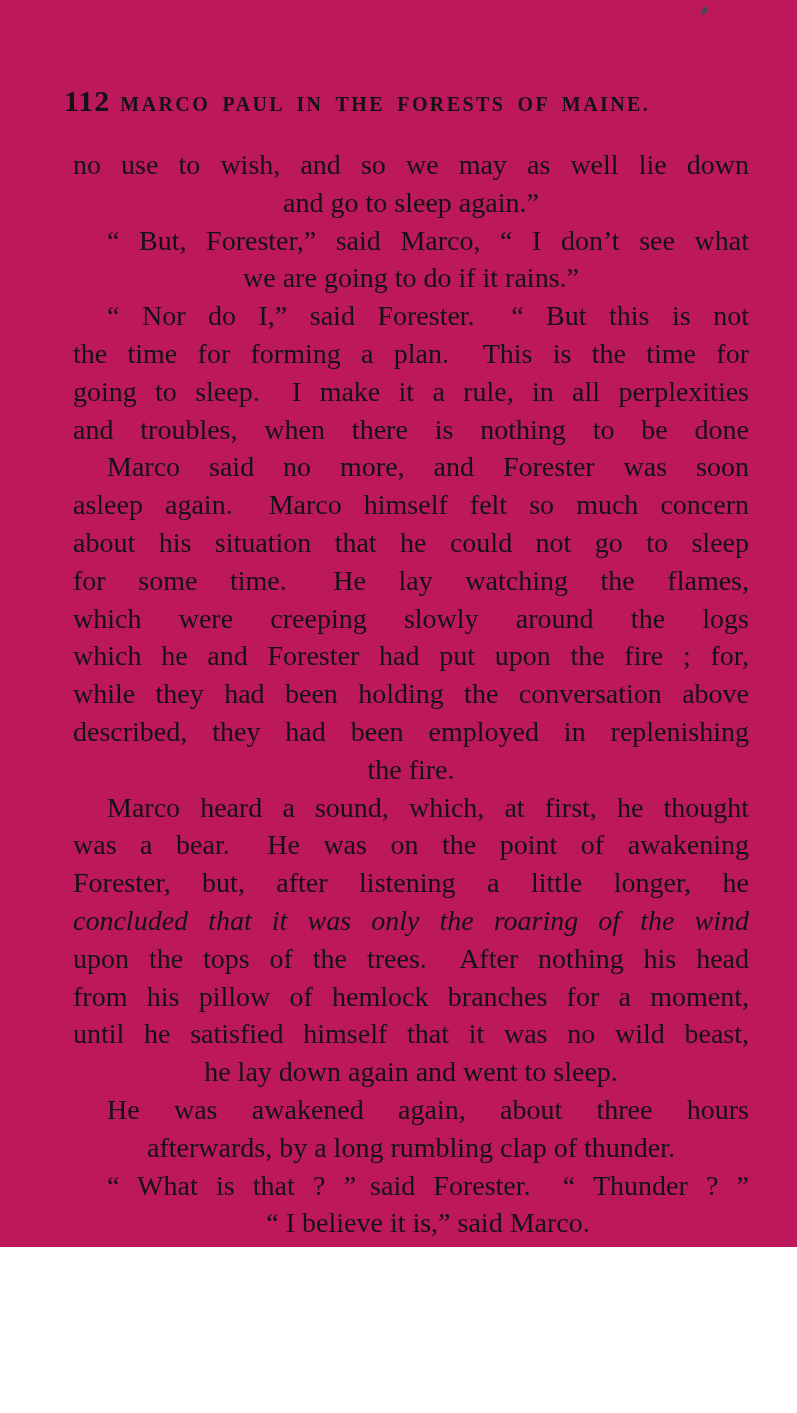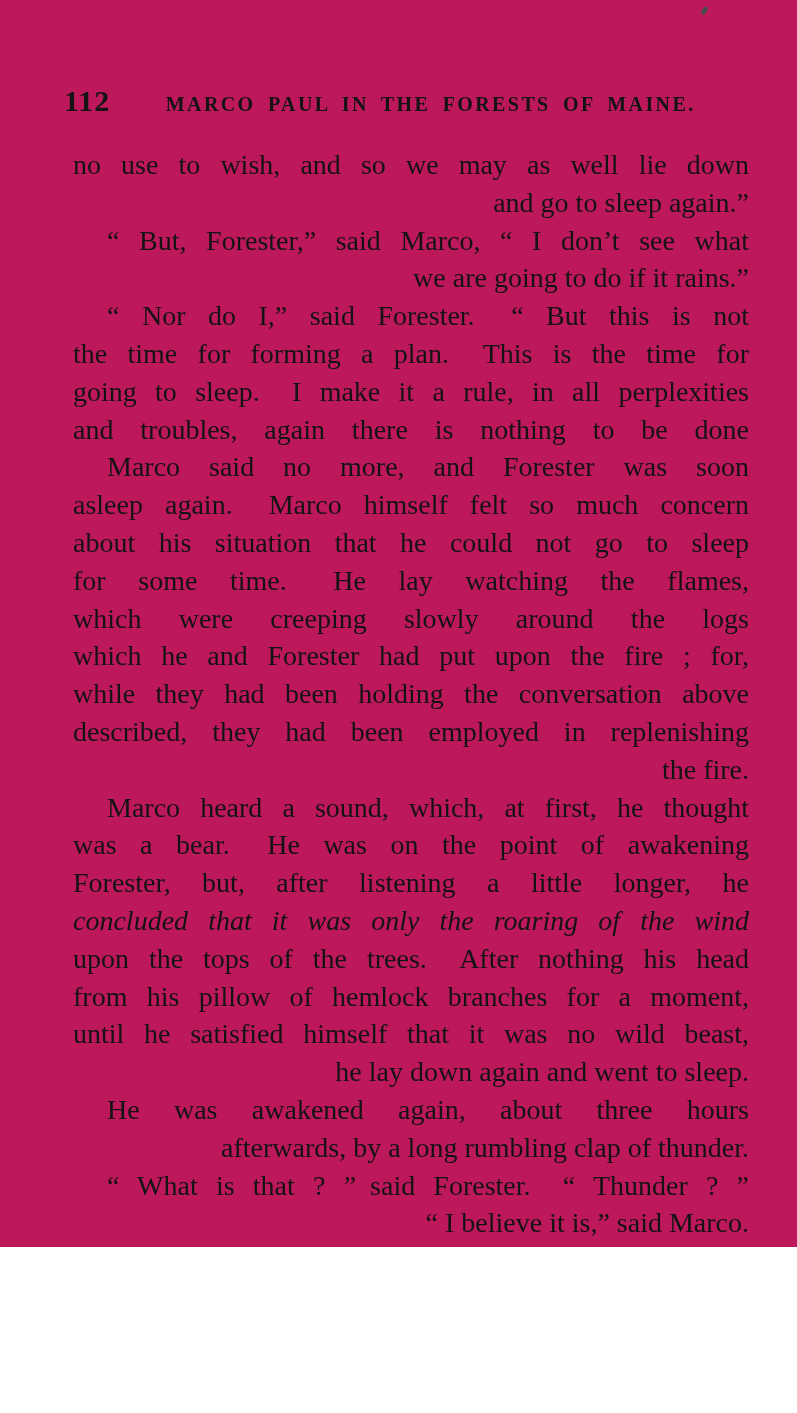--- a/index.html
+++ b/index.html
@@ -25,39 +25,39 @@
     align-items: baseline;
   }
   .page-number {
     font-size: 30px;
     font-weight: bold;
     letter-spacing: 1px;
     flex: 0 0 auto;
   }
   .running-title {
     flex: 1 1 auto;
-    text-align: center;
+    text-align: left;
     font-size: 20px;
     font-weight: bold;
     letter-spacing: 2.4px;
     word-spacing: 5px;
     white-space: nowrap;
     padding-left: 10px;
   }
   .text-block {
     position: absolute;
     top: 146px;
     left: 73px;
     width: 676px;
     font-size: 28px;
     line-height: 37.8px;
   }
   .para { margin: 0; padding: 0; }
   .line {
-    text-align: right;
+    text-align: center;
     white-space: normal;
   }
   .line.j {
     text-align: justify;
     text-align-last: justify;
   }
   .line.ind { text-indent: 34px; }
   .line.it { font-style: italic; }
   .speck {
     position: absolute;
@@ -87,21 +87,21 @@
         <div class="line">and go to sleep again.”</div>
       </div>
       <div class="para">
         <div class="line j ind">“ But, Forester,” said Marco, “ I don’t see what</div>
         <div class="line">we are going to do if it rains.”</div>
       </div>
       <div class="para">
         <div class="line j ind">“ Nor do I,” said Forester.  “ But this is not</div>
         <div class="line j">the time for forming a plan.  This is the time for</div>
         <div class="line j">going to sleep.  I make it a rule, in all perplexities</div>
-        <div class="line j">and troubles, again there is nothing to be done</div>
+        <div class="line j">and troubles, when there is nothing to be done</div>
       </div>
       <div class="para">
         <div class="line j ind">Marco said no more, and Forester was soon</div>
         <div class="line j">asleep again.  Marco himself felt so much concern</div>
         <div class="line j">about his situation that he could not go to sleep</div>
         <div class="line j">for some time.  He lay watching the flames,</div>
         <div class="line j">which were creeping slowly around the logs</div>
         <div class="line j">which he and Forester had put upon the fire ; for,</div>
         <div class="line j">while they had been holding the conversation above</div>
         <div class="line j">described, they had been employed in replenishing</div>

